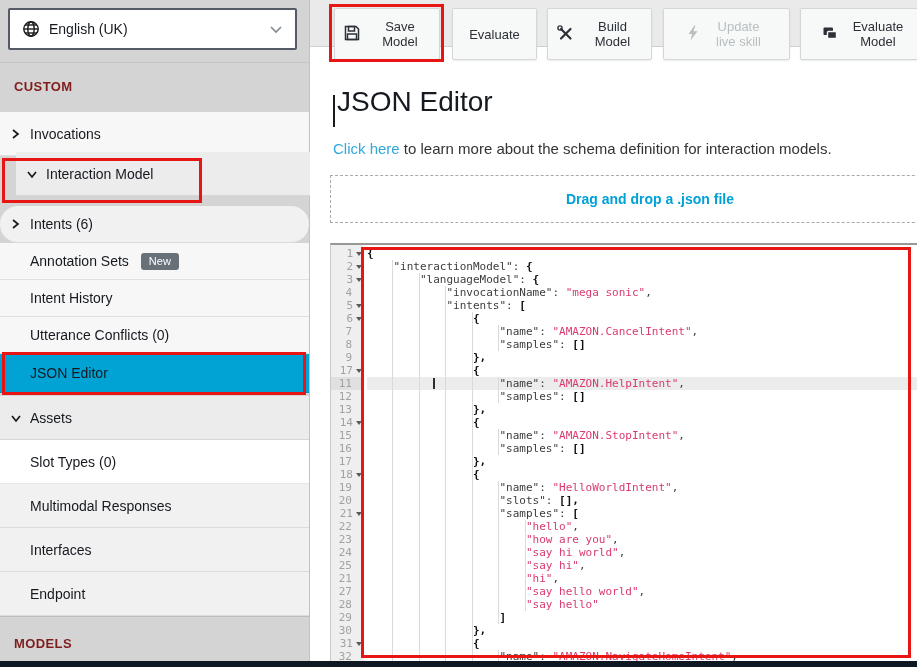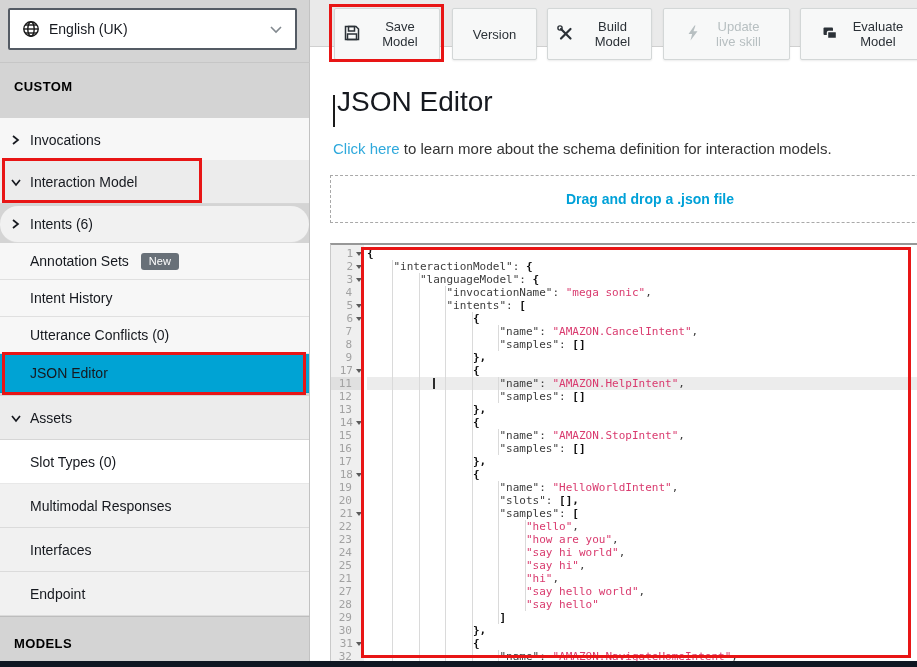--- a/index.html
+++ b/index.html
@@ -10,21 +10,21 @@
   .sidebar{position:absolute;left:0;top:0;width:310px;height:667px;
            background:#d4d4d4;border-right:1px solid #c2c2c2;box-sizing:border-box;}
   .lang-select{position:absolute;left:8px;top:8px;width:289px;height:42px;background:#fff;
                border:2px solid #545b64;border-radius:2px;box-sizing:border-box;
                display:flex;align-items:center;padding:0 12px;cursor:pointer;}
   .lang-select .globe{display:flex;margin-right:9px;}
   .lang-select .lbl{font-size:14px;color:#16191f;flex:1;}
   .lang-select .chev-dn{display:flex;}
   .section-divider{position:absolute;left:0;top:62px;width:310px;height:1px;background:#c6c6c6;}
   .section-header{position:absolute;left:14px;font-size:13px;font-weight:bold;
-                  letter-spacing:.4px;color:#000000;}
+                  letter-spacing:.4px;color:#7f1d1d;}
   .hdr-custom{top:79px;}
   .hdr-models{top:636px;}
   .models-topline{position:absolute;left:0;top:616px;width:310px;height:1px;background:#bdbdbd;}
 
   .sb-item{position:absolute;left:0;width:309px;display:flex;align-items:center;
            box-sizing:border-box;border-bottom:1px solid rgba(0,0,0,.09);cursor:pointer;}
   .sb-item .chev{width:20px;padding-left:10px;display:flex;align-items:center;}
   .sb-item .nochev{width:30px;}
   .sb-item .sb-label{font-size:14px;color:#16191f;}
   .sh-a{background:#f7f7f7;} .sh-b{background:#ececec;}
@@ -112,30 +112,30 @@
       <span class="chev-dn">
         <svg width="14" height="10" viewBox="0 0 14 10">
             <polyline points="2,3 7,8 12,3" fill="none" stroke="#82898f" stroke-width="1.6"></polyline>
           </svg>
       </span>
     </div>
 
     <div class="section-divider"></div>
     <div class="section-header hdr-custom">CUSTOM</div>
 
-    <div class="sb-item sh-a" style="top:118px;height:44px;">
+    <div class="sb-item sh-a" style="top:112px;height:44px;">
       <span class="chev">
           <svg width="10" height="12" viewBox="0 0 10 12">
             <polyline points="3,2 8,6 3,10" fill="none" stroke="#16191f" stroke-width="1.7"></polyline>
           </svg>
         </span>
       <span class="sb-label">Invocations</span>
     </div>
 
-    <div class="sb-item sh-b" style="top:160px;height:44px;">
+    <div class="sb-item sh-b" style="top:152px;height:44px;margin-left:16px;">
       <span class="chev">
           <svg width="12" height="10" viewBox="0 0 12 10">
             <polyline points="2,3 6,8 10,3" fill="none" stroke="#16191f" stroke-width="1.7"></polyline>
           </svg>
         </span>
       <span class="sb-label">Interaction Model</span>
     </div>
 
     <div class="sb-item sh-c" style="top:206px;height:37px;border-radius:18px;">
       <span class="chev">
@@ -205,21 +205,21 @@
       <span><svg width="18" height="18" viewBox="0 0 18 18">
             <g fill="none" stroke="#2b3137" stroke-width="1.5">
               <path d="M2.5 2.5 h10.5 l2.5 2.5 v10.5 h-13 z"></path>
               <rect x="5.5" y="2.5" width="6" height="4.5"></rect>
               <rect x="4.5" y="10" width="9" height="5.5"></rect>
             </g>
           </svg></span>
       <span class="blabel w2">Save Model</span>
     </div>
     <div class="tb-btn" style="left:142px;width:85px;">
-      <span class="blabel">Version</span>
+      <span class="blabel">Evaluate</span>
     </div>
     <div class="tb-btn" style="left:237px;width:105px;">
       <span><svg width="18" height="18" viewBox="0 0 18 18">
             <g fill="none" stroke="#2b3137" stroke-width="2.2" stroke-linecap="round">
               <line x1="5" y1="5" x2="14.5" y2="14.5"></line>
               <line x1="14.5" y1="5" x2="5" y2="14.5"></line>
             </g>
             <circle cx="4" cy="4" r="2.1" fill="none" stroke="#2b3137" stroke-width="1.4"></circle>
           </svg></span>
       <span class="blabel w2">Build Model</span>

